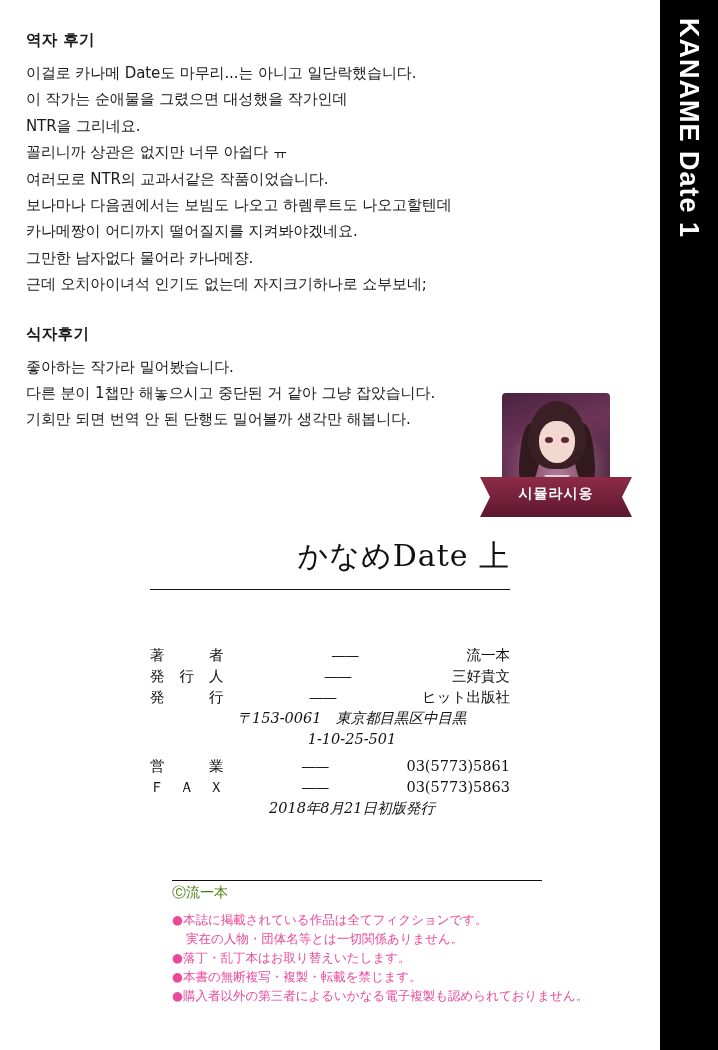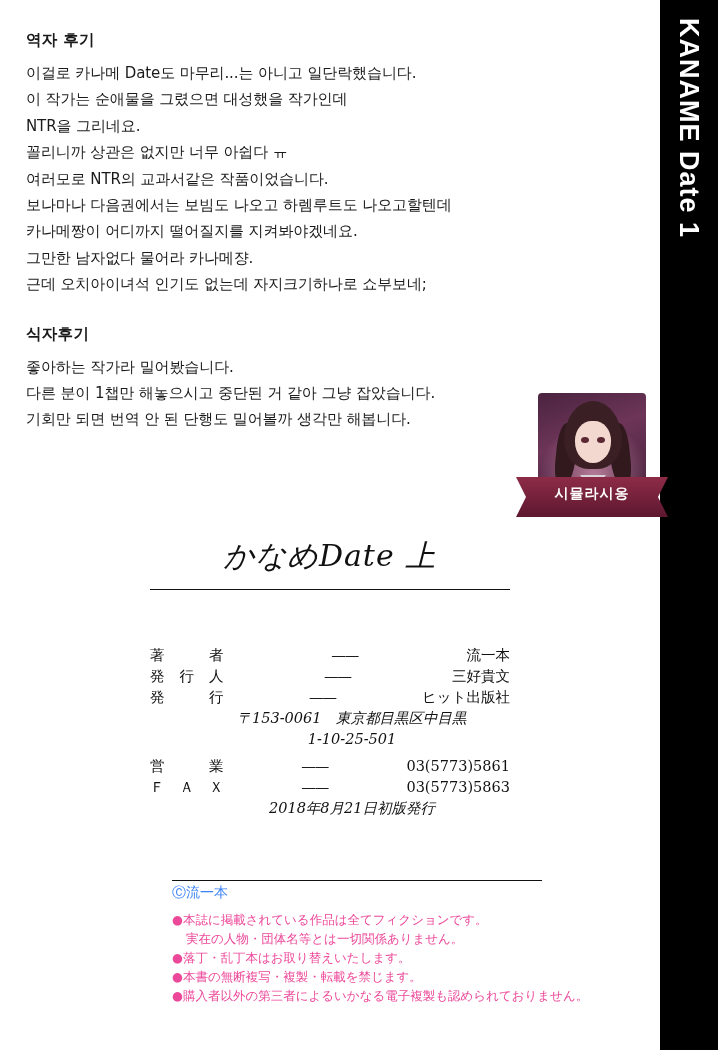--- a/index.html
+++ b/index.html
@@ -61,21 +61,21 @@
     font-size: 15px;
     line-height: 26.4px;
     letter-spacing: -0.1px;
     white-space: nowrap;
   }
   .aw-gap { height: 26px; }
 
   
   .stamp {
     position: absolute;
-    left: 516px;
+    left: 480px;
     top: 385px;
     width: 152px;
     height: 148px;
   }
   .stamp-photo {
     position: absolute;
     left: 22px;
     top: 8px;
     width: 108px;
     height: 118px;
@@ -173,22 +173,21 @@
     color: #ffffff;
     letter-spacing: 1px;
   }
 
   
   .colophon {
     position: absolute;
     left: 150px;
     top: 536px;
     width: 360px;
-    text-align: center;
-    font-style: italic;
+    text-align: right;
   }
   .col-title {
     font-family: "DejaVu Serif", "Liberation Serif", serif;
     font-size: 30px;
     letter-spacing: 1px;
     color: #111;
     padding-bottom: 8px;
   }
   .col-rule {
     height: 1px;
@@ -228,21 +227,21 @@
   }
   .cr-indent { padding-left: 44px; font-style: italic; }
 
   .copyright {
     position: absolute;
     left: 172px;
     top: 880px;
     width: 370px;
     font-family: "DejaVu Serif", "Liberation Serif", serif;
     font-size: 14px;
-    color: #3b82f6;
+    color: #4d7c0f;
   }
   .copyright .cp-rule {
     width: 370px;
     height: 1px;
     background: #111;
     margin-bottom: 3px;
   }
 
   .notices {
     position: absolute;

